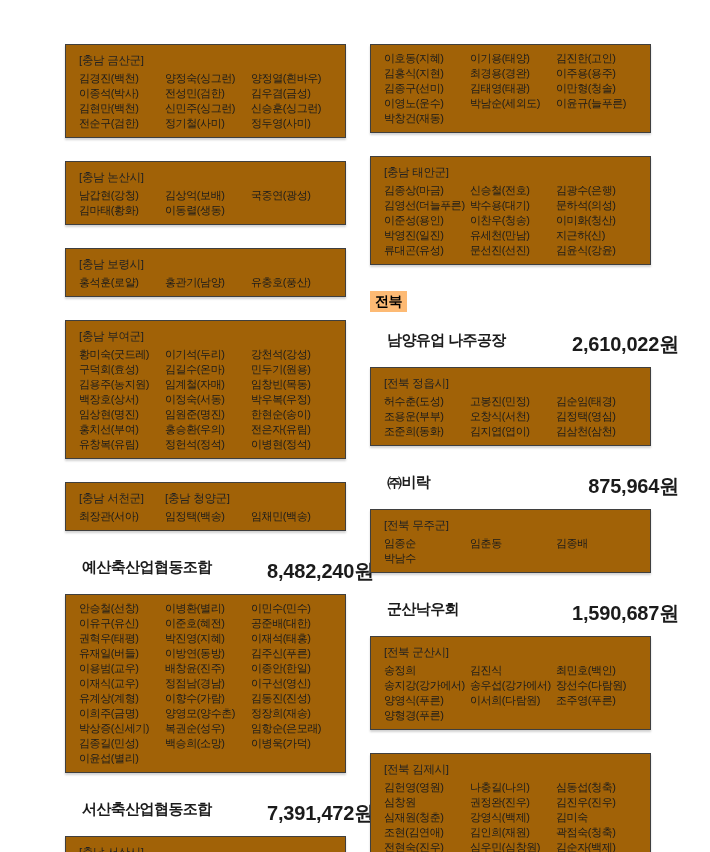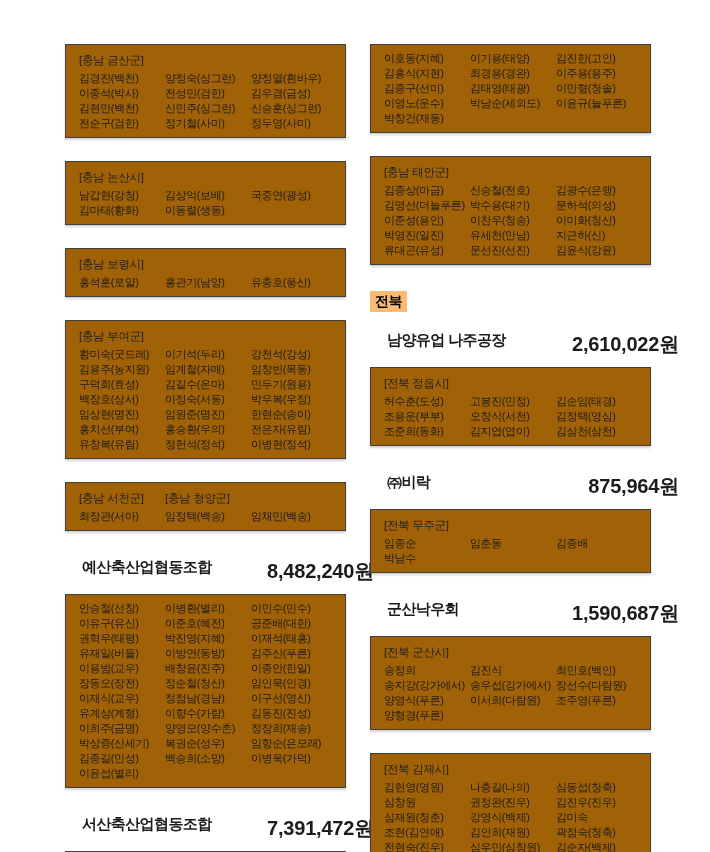--- a/index.html
+++ b/index.html
@@ -103,30 +103,30 @@
       <div class="names-box">
         <div class="row box-headers">
           <span class="region-label">[충남 부여군]</span>
         </div>
         <div class="row">
           <span class="name">황미숙(굿드레)</span>
           <span class="name">이기석(두리)</span>
           <span class="name">강천석(강성)</span>
         </div>
         <div class="row">
+          <span class="name">구덕회(효성)</span>
+          <span class="name">김길수(온마)</span>
+          <span class="name">민두기(원용)</span>
+        </div>
+        <div class="row">
           <span class="name">김용주(농지원)</span>
           <span class="name">임계철(자매)</span>
           <span class="name">임창빈(목동)</span>
         </div>
         <div class="row">
-          <span class="name">구덕회(효성)</span>
-          <span class="name">김길수(온마)</span>
-          <span class="name">민두기(원용)</span>
-        </div>
-        <div class="row">
           <span class="name">백장호(상서)</span>
           <span class="name">이정숙(서동)</span>
           <span class="name">박우복(우정)</span>
         </div>
         <div class="row">
           <span class="name">임상현(명진)</span>
           <span class="name">임원준(명진)</span>
           <span class="name">한현순(송이)</span>
         </div>
         <div class="row">
@@ -175,25 +175,20 @@
           <span class="name">유재일(버들)</span>
           <span class="name">이방연(동방)</span>
           <span class="name">김주신(푸른)</span>
         </div>
         <div class="row">
           <span class="name">이용범(교우)</span>
           <span class="name">배창윤(진주)</span>
           <span class="name">이종안(한일)</span>
         </div>
         <div class="row">
-          <span class="name">장동오(장전)</span>
-          <span class="name">정순철(청산)</span>
-          <span class="name">임인묵(인경)</span>
-        </div>
-        <div class="row">
           <span class="name">이재식(교우)</span>
           <span class="name">정점남(경남)</span>
           <span class="name">이구선(영신)</span>
         </div>
         <div class="row">
           <span class="name">유계상(계형)</span>
           <span class="name">이향수(가람)</span>
           <span class="name">김동진(진성)</span>
         </div>
         <div class="row">

